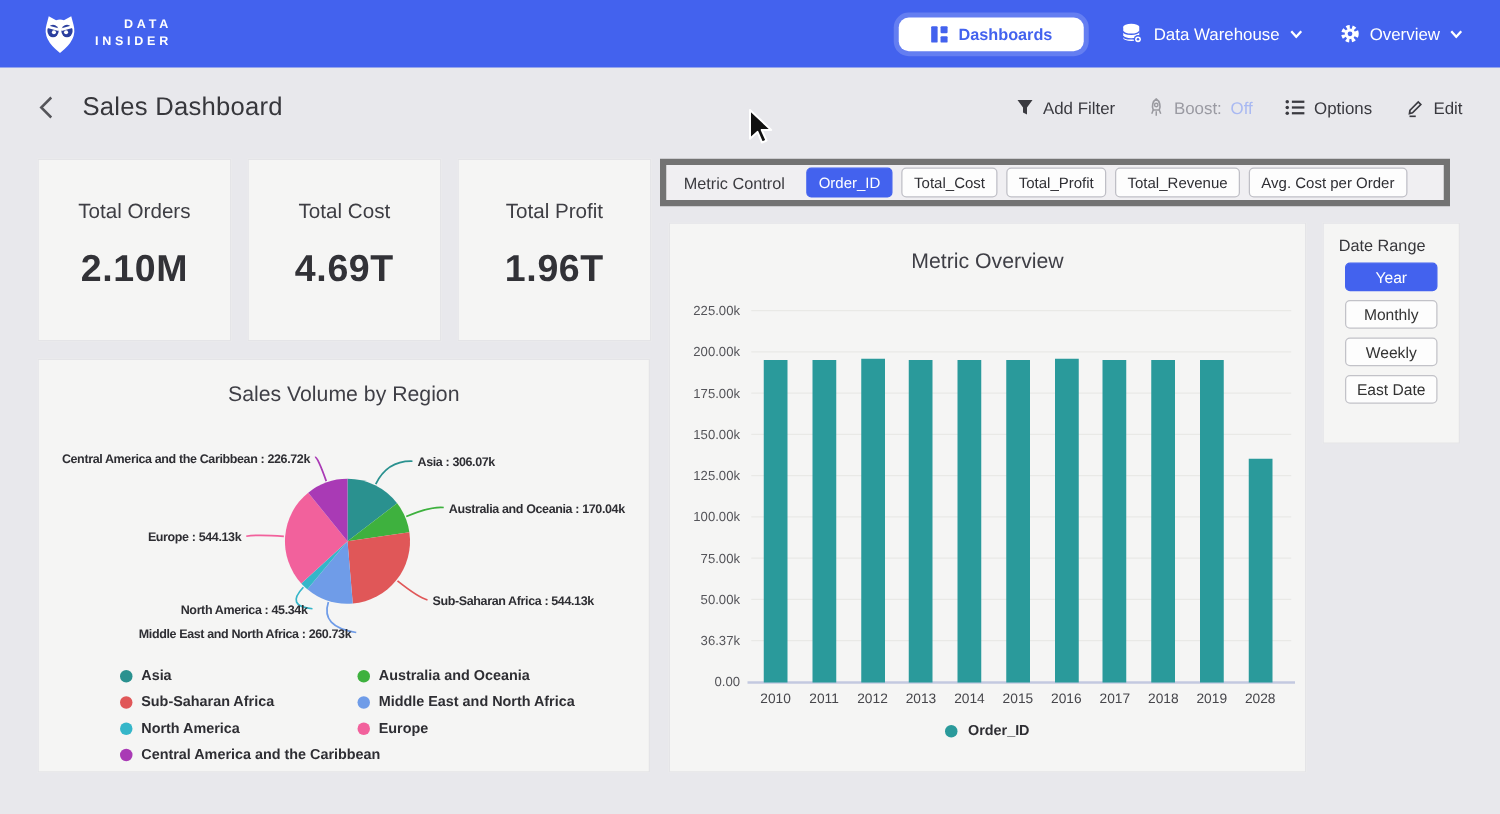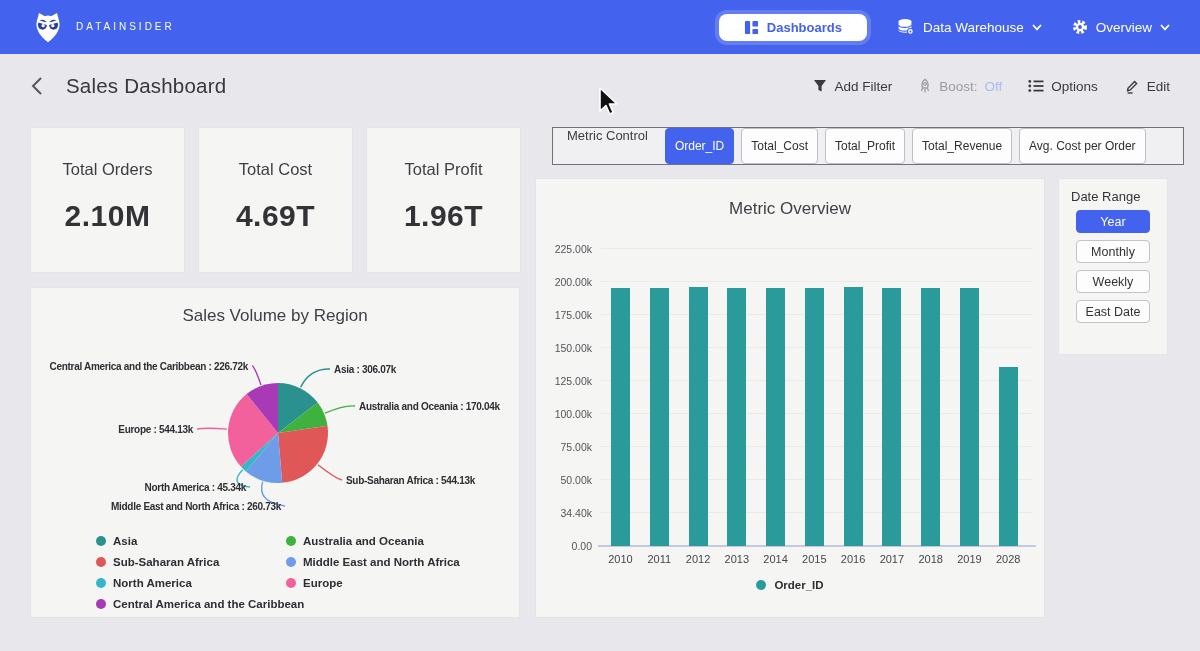--- a/index.html
+++ b/index.html
@@ -5,43 +5,43 @@
   html,body{margin:0;padding:0;}
   body{
     width:1200px;height:651px;position:relative;overflow:hidden;
     background:#e8e8ec;font-family:"Liberation Sans",sans-serif;
     -webkit-font-smoothing:antialiased;
   }
   
   .navbar{position:absolute;top:0;left:0;width:1200px;height:54px;background:#4362ee;
     display:flex;align-items:center;justify-content:space-between;padding:0 30px;box-sizing:border-box;}
   .brand{display:flex;align-items:center;gap:10px;cursor:pointer;}
-  .brand-text{display:flex;flex-direction:row;color:#fff;font-size:10px;font-weight:normal;
+  .brand-text{display:flex;flex-direction:column;color:#fff;font-size:10px;font-weight:bold;
     letter-spacing:3px;line-height:1.45;align-items:flex-end;}
   .nav-right{display:flex;align-items:center;gap:30px;}
   .nav-dashboards{display:flex;align-items:center;gap:8px;background:#fff;border:none;border-radius:8px;
     padding:6px 25px;color:#4362ee;font-weight:bold;font-size:13px;font-family:inherit;cursor:pointer;
     box-shadow:0 0 0 4px rgba(255,255,255,.18);}
   .nav-item{display:flex;align-items:center;gap:8px;color:#fff;font-size:13.5px;font-weight:500;cursor:pointer;}
   
   .page-header{position:absolute;top:54px;left:0;width:1200px;height:64px;display:flex;align-items:center;
     padding:0 30px;box-sizing:border-box;}
   .page-title{font-size:20.5px;color:#37373c;margin-left:22px;font-weight:500;letter-spacing:.2px;}
   .header-actions{margin-left:auto;display:flex;align-items:center;gap:26px;}
   .hact{display:flex;align-items:center;gap:7px;font-size:13.5px;color:#39393f;font-weight:500;cursor:pointer;}
   .boost-label{color:#9a9aa2;}
   .boost-off{color:#a9b9f2;}
   
   .card{position:absolute;background:#f5f5f4;border:1px solid #e4e4e7;box-sizing:border-box;}
   .kpi-card{top:127px;width:155px;height:146px;text-align:center;}
   .kpi-label{margin-top:32px;font-size:16.5px;color:#3e3e44;font-weight:500;}
   .kpi-value{margin-top:20px;font-size:30px;font-weight:bold;color:#323237;letter-spacing:.5px;}
   
-  .metric-bar{position:absolute;left:552px;top:127px;width:632px;height:38px;background:#f0eff2;
-    border:1px solid #737373;box-sizing:border-box;display:flex;padding:0 14px;gap:7px;}
+  .metric-bar{position:absolute;left:528px;top:127px;width:632px;height:38px;background:#f0eff2;
+    border:5px solid #737373;box-sizing:border-box;display:flex;align-items:center;padding:0 14px;gap:7px;}
   .metric-label{font-size:13px;color:#3c3c41;margin-right:10px;white-space:nowrap;}
   .chip{background:#fdfdfd;border:1px solid #bfbfc6;border-radius:4px;padding:4px 9px;font-size:12px;
     color:#2f2f34;font-family:inherit;cursor:pointer;white-space:nowrap;}
   .chip-selected{background:#4362ee;border-color:#4362ee;color:#fff;}
   
   .bar-card{left:535px;top:178px;width:510px;height:440px;}
   .chart-title{position:absolute;left:0;width:100%;text-align:center;font-size:17px;color:#3f3f46;}
   .gridline{position:absolute;left:65px;width:432px;height:1px;background:#e9e9e6;}
   .axisline{position:absolute;left:62px;width:438px;height:2px;background:#c3c9e0;}
   .ytick{position:absolute;left:0;width:56px;text-align:right;font-size:10.5px;color:#55555a;}
@@ -191,21 +191,21 @@
       <button class="chip">Avg. Cost per Order</button>
     </div>
 </div>
 
 <div class="card bar-card">
   <div class="chart-title" style="top:20px;">Metric Overview</div>
   <div style="position:absolute;inset:0;">
       <div class="axisline" style="top: 366px;"></div>
       <div class="ytick" style="top: 361px;">0.00</div>
       <div class="gridline" style="top: 333px;"></div>
-      <div class="ytick" style="top: 328px;">34.40k</div>
+      <div class="ytick" style="top: 328px;">36.37k</div>
       <div class="gridline" style="top: 300px;"></div>
       <div class="ytick" style="top: 295px;">50.00k</div>
       <div class="gridline" style="top: 267px;"></div>
       <div class="ytick" style="top: 262px;">75.00k</div>
       <div class="gridline" style="top: 234px;"></div>
       <div class="ytick" style="top: 229px;">100.00k</div>
       <div class="gridline" style="top: 201px;"></div>
       <div class="ytick" style="top: 196px;">125.00k</div>
       <div class="gridline" style="top: 168px;"></div>
       <div class="ytick" style="top: 163px;">150.00k</div>

